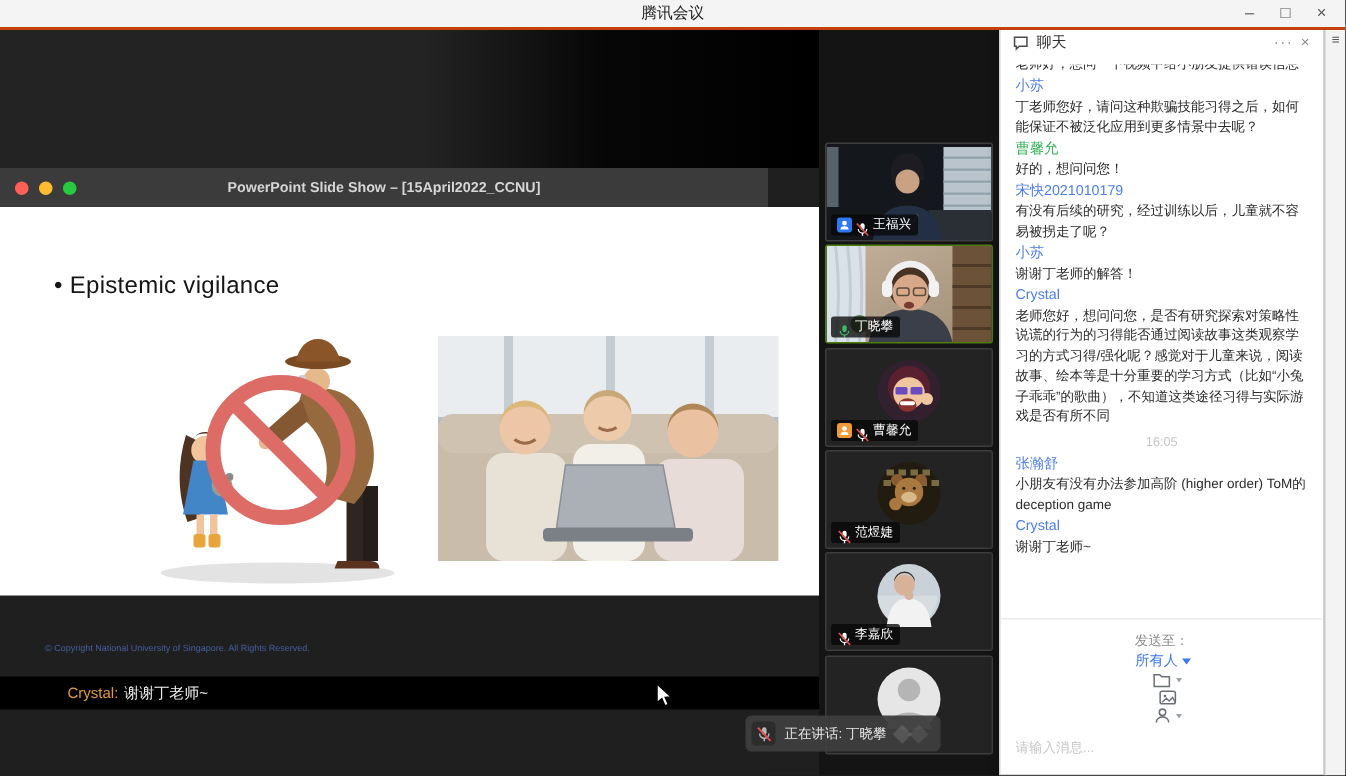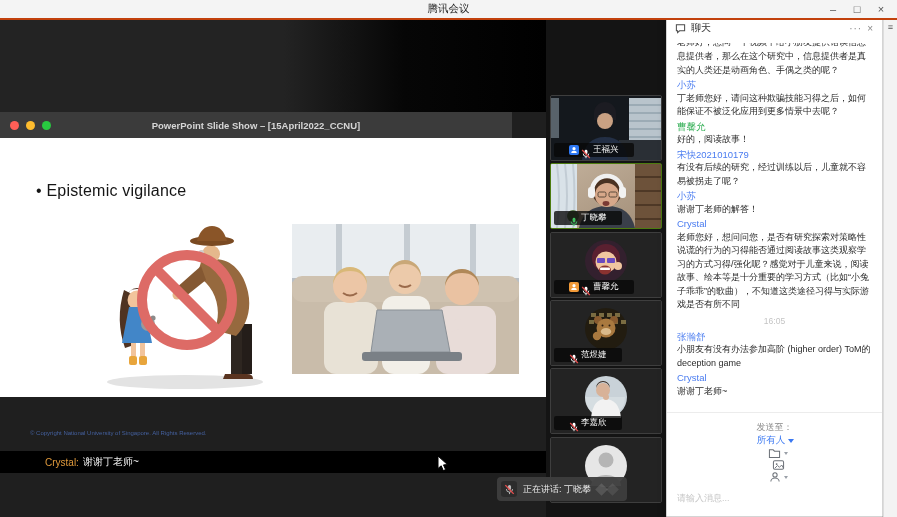--- a/index.html
+++ b/index.html
@@ -29,21 +29,21 @@
   #caption-bar{position:absolute;left:0;top:431px;width:546px;height:22px;background:#000;display:flex;align-items:center;padding-left:45px;font-size:10px;}
   #caption-sender{color:#e09a3c;margin-right:4px;}
   #caption-text{color:#f0f0f0;}
 
   
   #sidebar{position:absolute;left:546px;top:20px;width:120px;height:497px;background:#141414;}
   .tile{position:absolute;left:4px;width:112px;height:66px;background:#242424;border:1px solid #3e3e3e;border-radius:2px;overflow:hidden;}
   .tile.speaking{border:1px solid #4d7c0f;text-align:right;}
   .tile svg.scene{position:absolute;left:0;top:0;width:100%;height:100%;}
   .t1{top:75px;} .t2{top:143px;} .t3{top:212px;} .t4{top:280px;} .t5{top:348px;} .t6{top:417px;}
-  .badge{position:absolute;left:3px;bottom:3px;display:flex;align-items:center;gap:2px;background:rgba(8,8,8,.78);border-radius:2px;padding:1px 15px;max-width:102px;}
+  .badge{position:absolute;left:3px;bottom:3px;display:flex;align-items:center;gap:2px;background:rgba(8,8,8,.78);border-radius:2px;padding:1px 4px;max-width:102px;}
   .badge .nm{font-size:8.5px;color:#fff;white-space:nowrap;}
   .role{width:10px;height:10px;border-radius:2px;display:flex;align-items:center;justify-content:center;flex:none;}
   .role.blue{background:#2d78f4;} .role.orange{background:#f29a38;}
   .micbox{width:10px;height:10px;flex:none;}
 
   
   #speaking-toast{position:absolute;left:497px;top:477px;height:24px;background:rgba(62,62,62,.95);border-radius:4px;display:flex;align-items:center;padding:0 10px 0 4px;gap:6px;z-index:6;}
   #toast-mic{width:16px;height:16px;background:#2c2c2c;border-radius:3px;display:flex;align-items:center;justify-content:center;flex:none;}
   #toast-text{font-size:9px;color:#e8e8e8;white-space:nowrap;}
   .wm{width:9px;height:9px;background:rgba(255,255,255,.13);transform:rotate(45deg);display:inline-block;}
@@ -363,27 +363,26 @@
     <span id="chat-title">聊天</span>
     <span class="flexsp"></span>
     <span class="hbtn">···</span>
     <span class="hbtn">×</span>
   </div>
 
   <div id="chat-messages">
     <div class="clip">
         <div class="ci">老师好，想问一下视频中给小朋友提供错误信息的信</div>
       </div>
-    <div class="msg-text">息提供者，那么在这个研究中，信息提供者是真实的人类还是动画角色、手偶之类的呢？</div>
 
     <div class="msg-name blue">小苏</div>
     <div class="msg-text">丁老师您好，请问这种欺骗技能习得之后，如何能保证不被泛化应用到更多情景中去呢？</div>
 
     <div class="msg-name green">曹馨允</div>
-    <div class="msg-text">好的，阅读故事！</div>
+    <div class="msg-text">好的，想问问您！</div>
 
     <div class="msg-name blue">宋快2021010179</div>
     <div class="msg-text">有没有后续的研究，经过训练以后，儿童就不容易被拐走了呢？</div>
 
     <div class="msg-name blue">小苏</div>
     <div class="msg-text">谢谢丁老师的解答！</div>
 
     <div class="msg-name blue">Crystal</div>
     <div class="msg-text">老师您好，想问问您，是否有研究探索对策略性说谎的行为的习得能否通过阅读故事这类观察学习的方式习得/强化呢？感觉对于儿童来说，阅读故事、绘本等是十分重要的学习方式（比如“小兔子乖乖”的歌曲），不知道这类途径习得与实际游戏是否有所不同</div>
 

